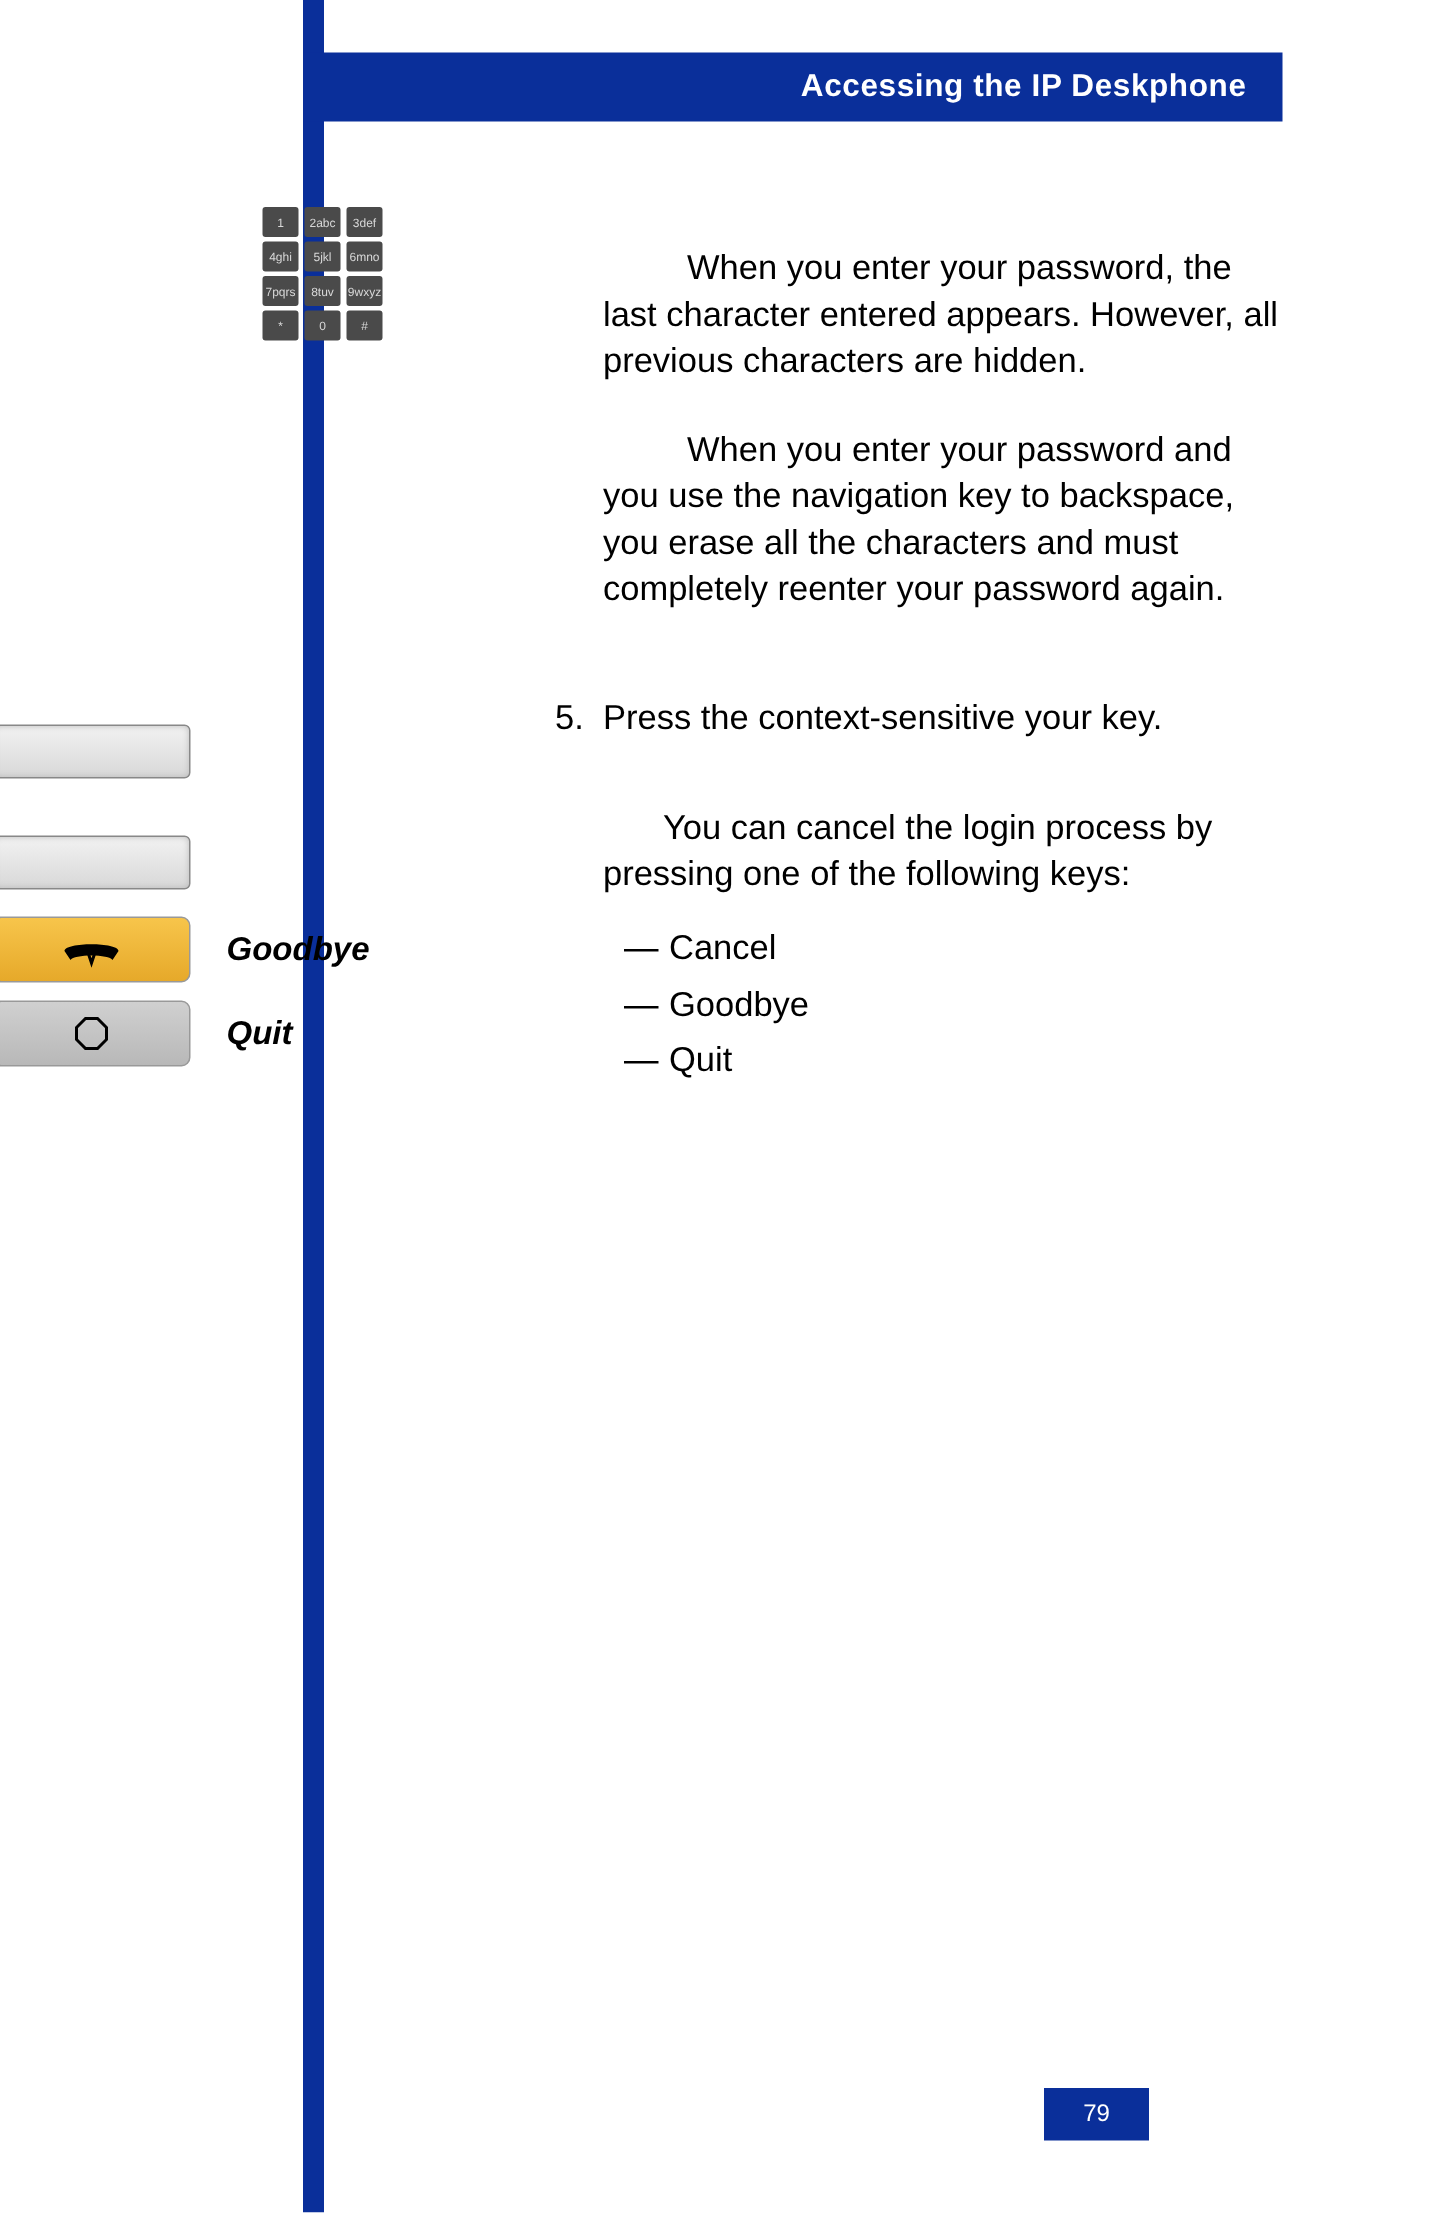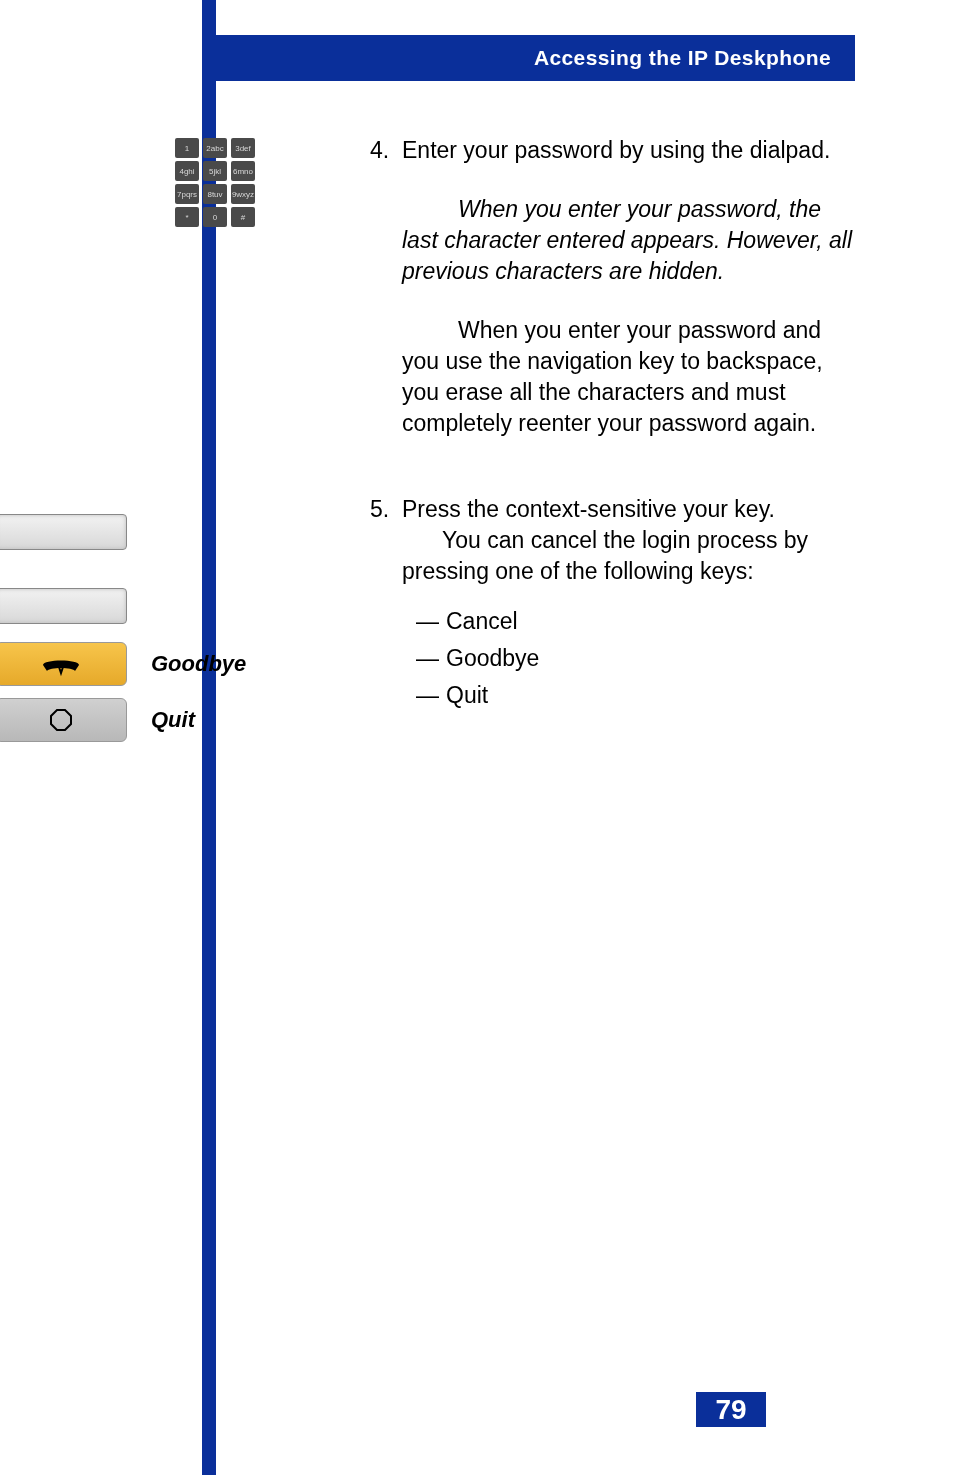--- a/index.html
+++ b/index.html
@@ -164,22 +164,22 @@
     top: 1392px;
     width: 70px;
     height: 35px;
     background: #0a2f9a;
     display: flex;
     align-items: center;
     justify-content: center;
   }
   .page-num-box span {
     color: #fff;
-    font-weight: 700;
-    font-size: 28px;
+    font-weight: 400;
+    font-size: 16px;
   }
 </style>
 </head>
 <body>
 
 <div class="page">
 
   <div class="blue-spine"></div>
 
   <div class="header-bar">
@@ -207,24 +207,21 @@
             <div class="key">9wxyz</div>
           </div>
           <div class="key-row">
             <div class="key">*</div>
             <div class="key">0</div>
             <div class="key">#</div>
           </div>
         </div>
       </div>
       <div class="right-col">
-        <div>
-          <span class="num">4.</span><span>Enter your password by using the dialpad.</span>
-        </div>
-        <div class="para" style="margin-top:28px; text-indent:56px;font-style:italic;">When you enter your password, the last character entered appears. However, all previous characters are hidden.</div>
+        <div class="para" style="margin-top:28px; text-indent:56px;">When you enter your password, the last character entered appears. However, all previous characters are hidden.</div>
         <div class="para" style="margin-top:28px; text-indent:56px;">When you enter your password and you use the navigation key to backspace, you erase all the characters and must completely reenter your password again.</div>
       </div>
     </div>
 
     <div class="row">
       <div class="left-col" style="padding-left:0;">
         <div class="softkey-list">
           <div class="soft-btn"></div>
           <div class="soft-btn"></div>
         </div>
@@ -243,21 +240,21 @@
               <polygon points="7,1 15,1 21,7 21,15 15,21 7,21 1,15 1,7" fill="none" stroke="#000" stroke-width="2"></polygon>
             </svg>
           </div>
           <div class="label">Quit</div>
         </div>
       </div>
       <div class="right-col">
         <div>
           <span class="num">5.</span><span>Press the </span><span> context-sensitive your key.</span>
         </div>
-        <div class="para" style="text-indent:40px;">You can cancel the login process by pressing one of the following keys:</div>
+        <div class="para" style="margin-top:42px; text-indent:40px;">You can cancel the login process by pressing one of the following keys:</div>
         <div class="dash-list" style="margin-top:18px;">
           <div>
             <span class="dash">—</span><span>Cancel</span>
           </div>
           <div>
             <span class="dash">—</span><span>Goodbye</span>
           </div>
           <div>
             <span class="dash">—</span><span>Quit</span>
           </div>

